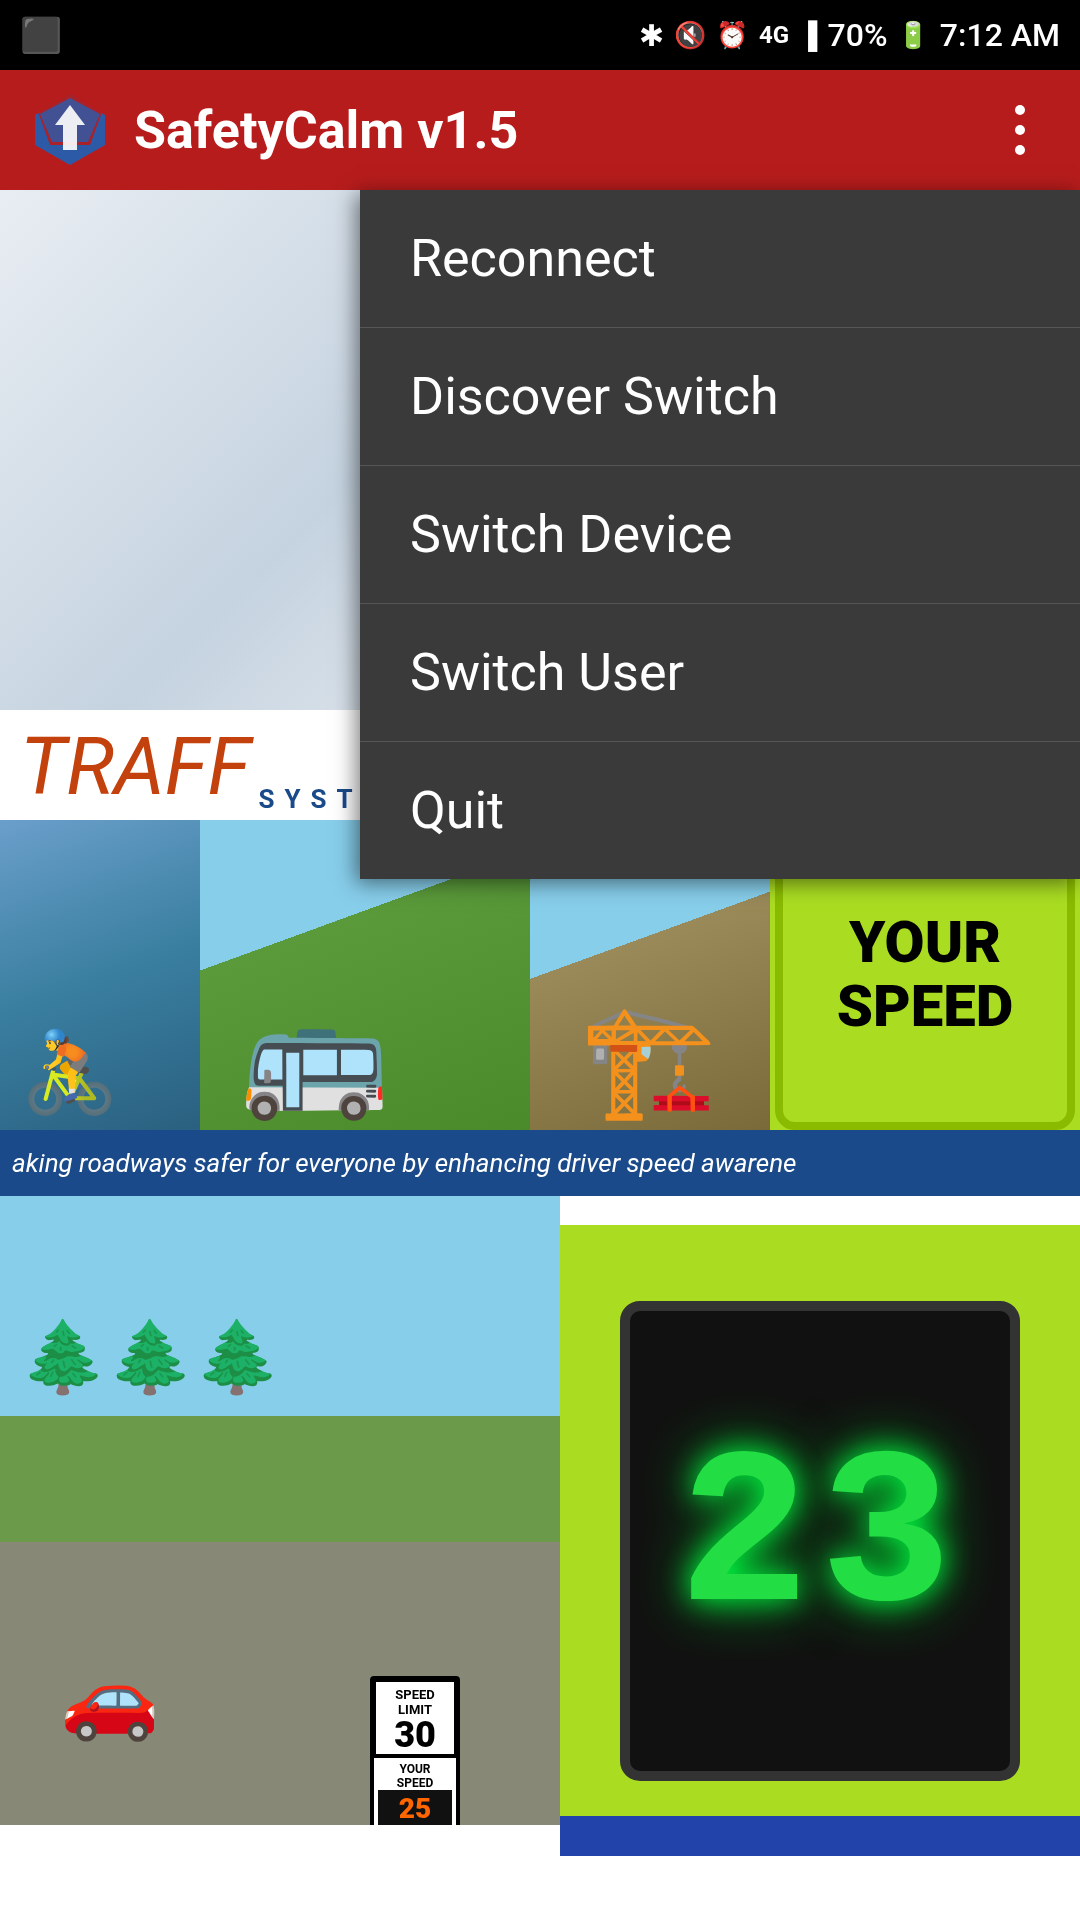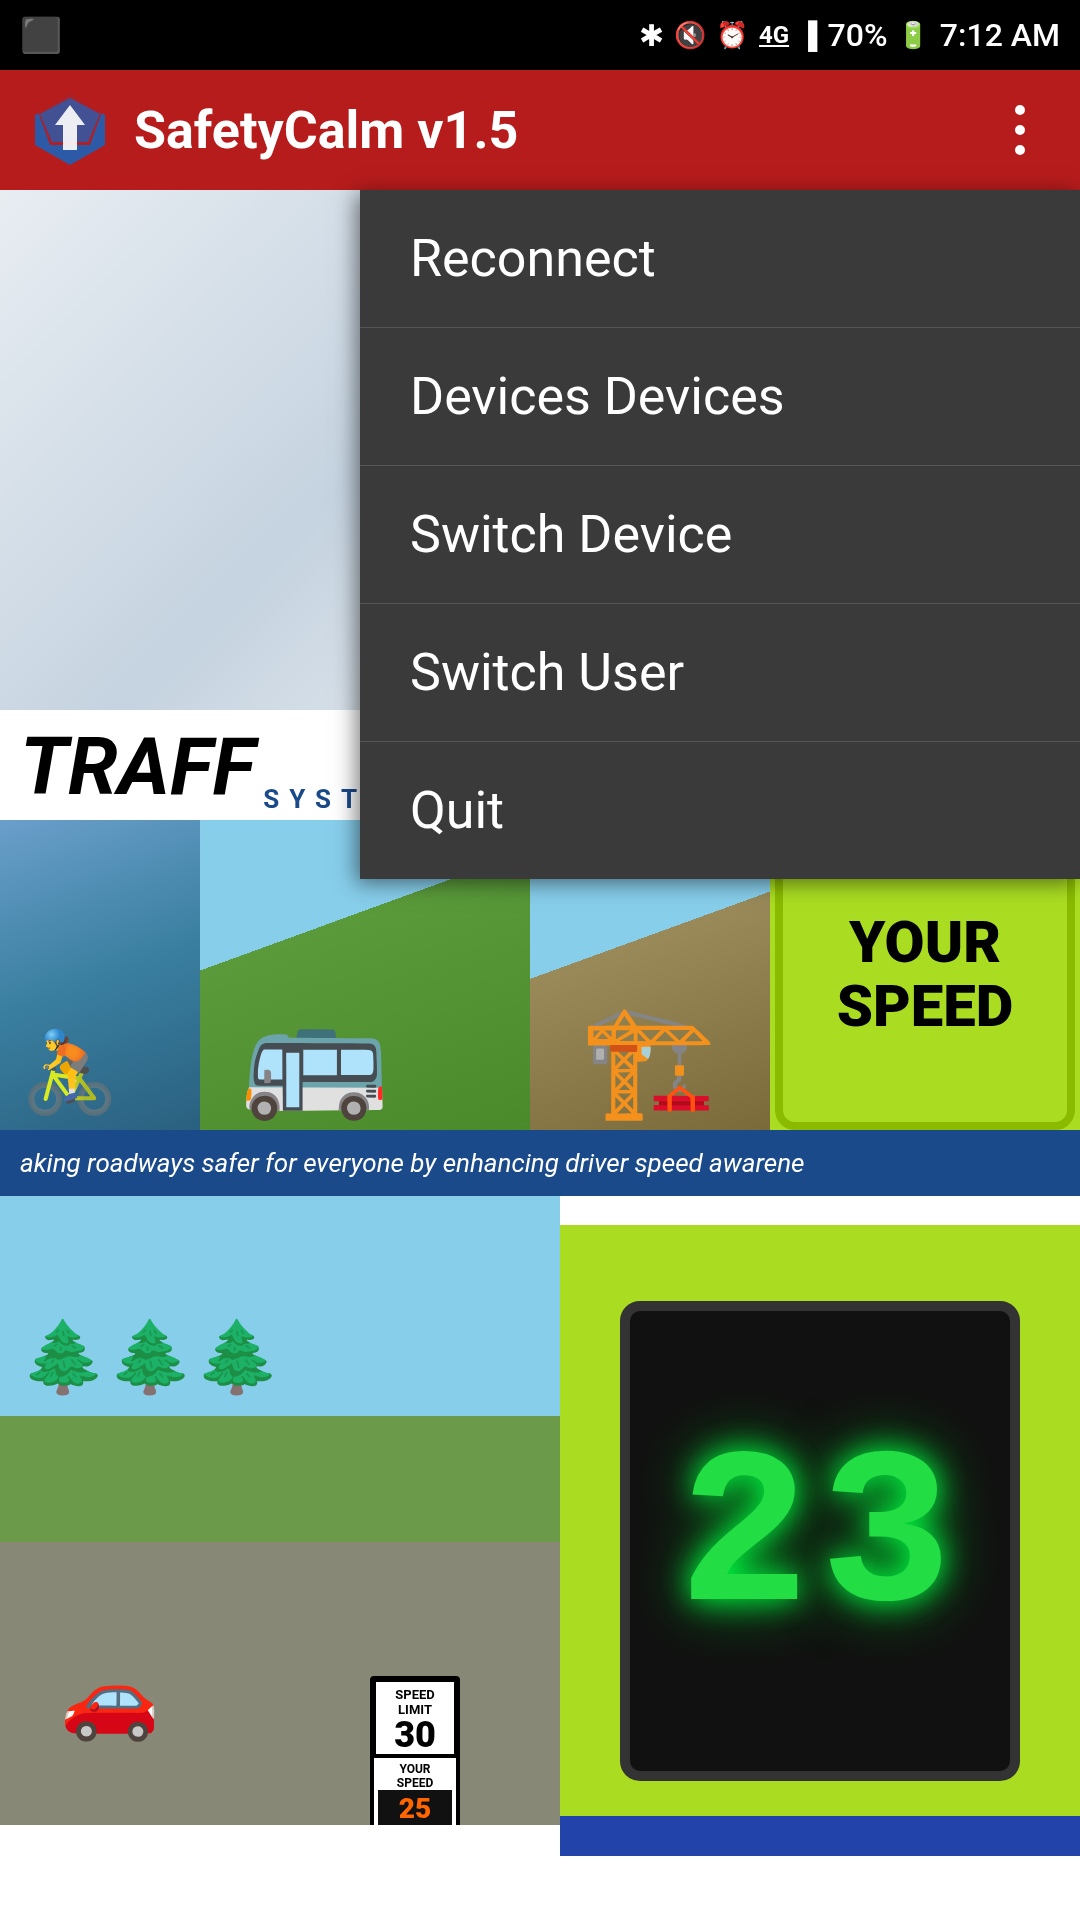--- a/index.html
+++ b/index.html
@@ -108,21 +108,21 @@
     .bg-top {
       width: 100%;
       height: 520px;
       background: linear-gradient(135deg, #e8edf2 0%, #c5d3e0 40%, #dde4eb 60%, #b8cad8 100%);
     }
 
     
     .bg-tagline {
       width: 100%;
       background: #1a4a8a;
-      padding: 18px 20px;
+      padding: 18px 12px;
     }
 
     .bg-tagline-text {
       color: #fff;
       font-size: 26px;
       font-style: italic;
     }
 
     
     #dropdown-menu {
@@ -318,23 +318,23 @@
     .bottom-street-img::after {
       content: '🚗';
       position: absolute;
       bottom: 80px;
       left: 60px;
       font-size: 80px;
     }
 
     .traf-text-blue {
       font-size: 80px;
-      font-weight: 700;
+      font-weight: 400;
       font-style: italic;
-      color: #000000;
+      color: #c2410c;
     }
 
     .systems-text-blue {
       font-size: 26px;
       font-weight: 700;
       letter-spacing: 10px;
       color: #1a4a8a;
       margin-top: 20px;
     }
   </style>
@@ -345,21 +345,21 @@
   <div class="status-left">
     <div class="status-icons">
 
       <span style="color:#fff;font-size:34px;">⬛</span>
     </div>
   </div>
   <div class="status-right">
     <span style="color:#fff;font-size:30px;">✱</span>
     <span style="color:#fff;font-size:26px;">🔇</span>
     <span style="color:#fff;font-size:26px;">⏰</span>
-    <span style="color:#fff;font-size:24px;font-weight:bold;text-decoration:underline;">4G</span>
+    <span style="color:#fff;font-size:24px;font-weight:bold;">4G</span>
     <span style="color:#fff;font-size:26px;">▐</span>
     <span class="status-text">70%</span>
     <span style="color:#fff;font-size:26px;">🔋</span>
     <span class="status-text">7:12 AM</span>
   </div>
 </div>
 
 <div id="app-bar">
 
   <svg class="app-logo" viewBox="0 0 80 80" xmlns="http://www.w3.org/2000/svg">
@@ -434,21 +434,21 @@
     </div>
   </div>
 
 </div>
 
 <div id="dropdown-menu">
   <div class="menu-item">
     <span class="menu-item-text">Reconnect</span>
   </div>
   <div class="menu-item">
-    <span class="menu-item-text">Devices Devices</span>
+    <span class="menu-item-text">Discover Switch</span>
   </div>
   <div class="menu-item">
     <span class="menu-item-text">Switch Device</span>
   </div>
   <div class="menu-item">
     <span class="menu-item-text">Switch User</span>
   </div>
   <div class="menu-item">
     <span class="menu-item-text">Quit</span>
   </div>

